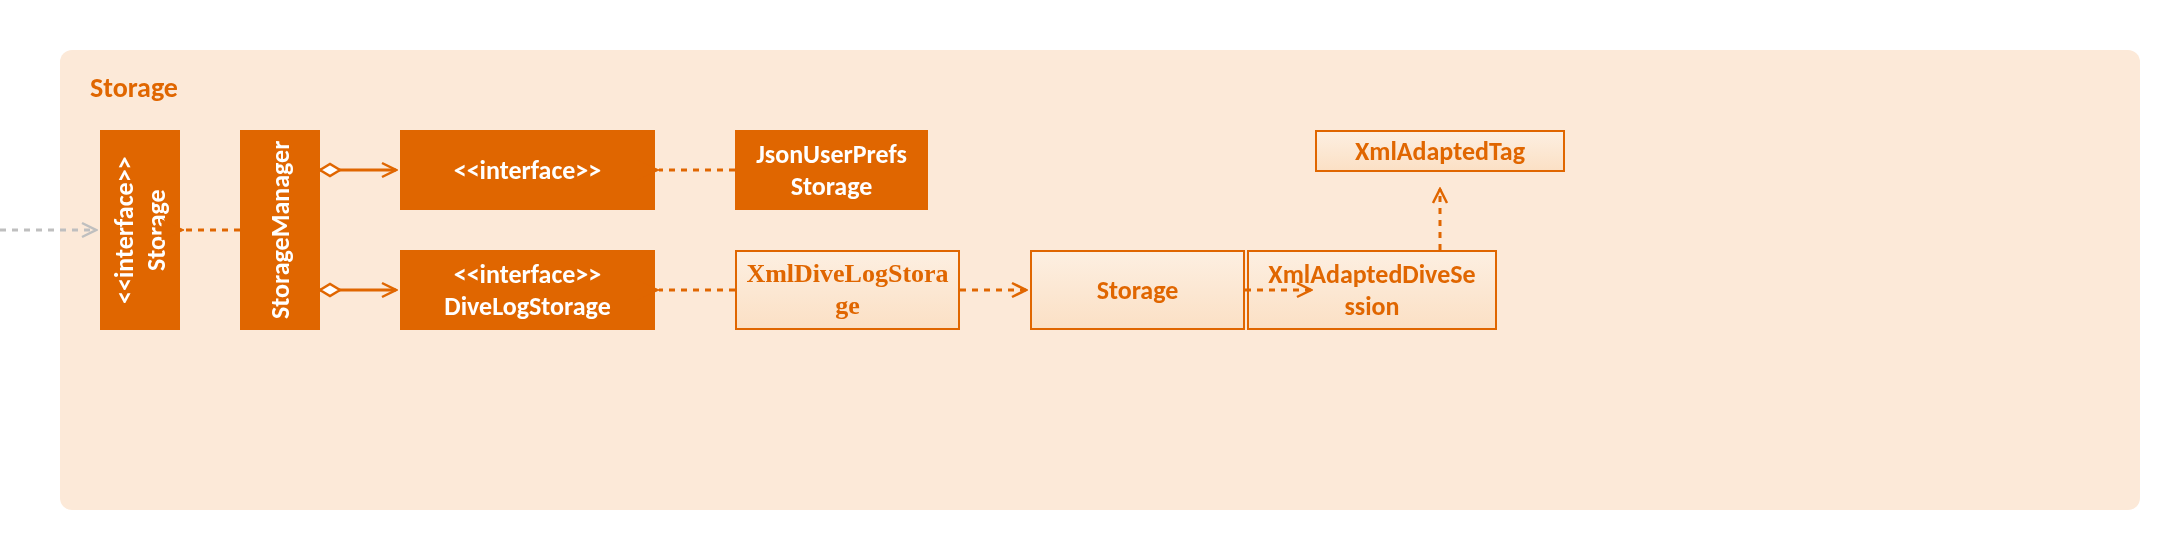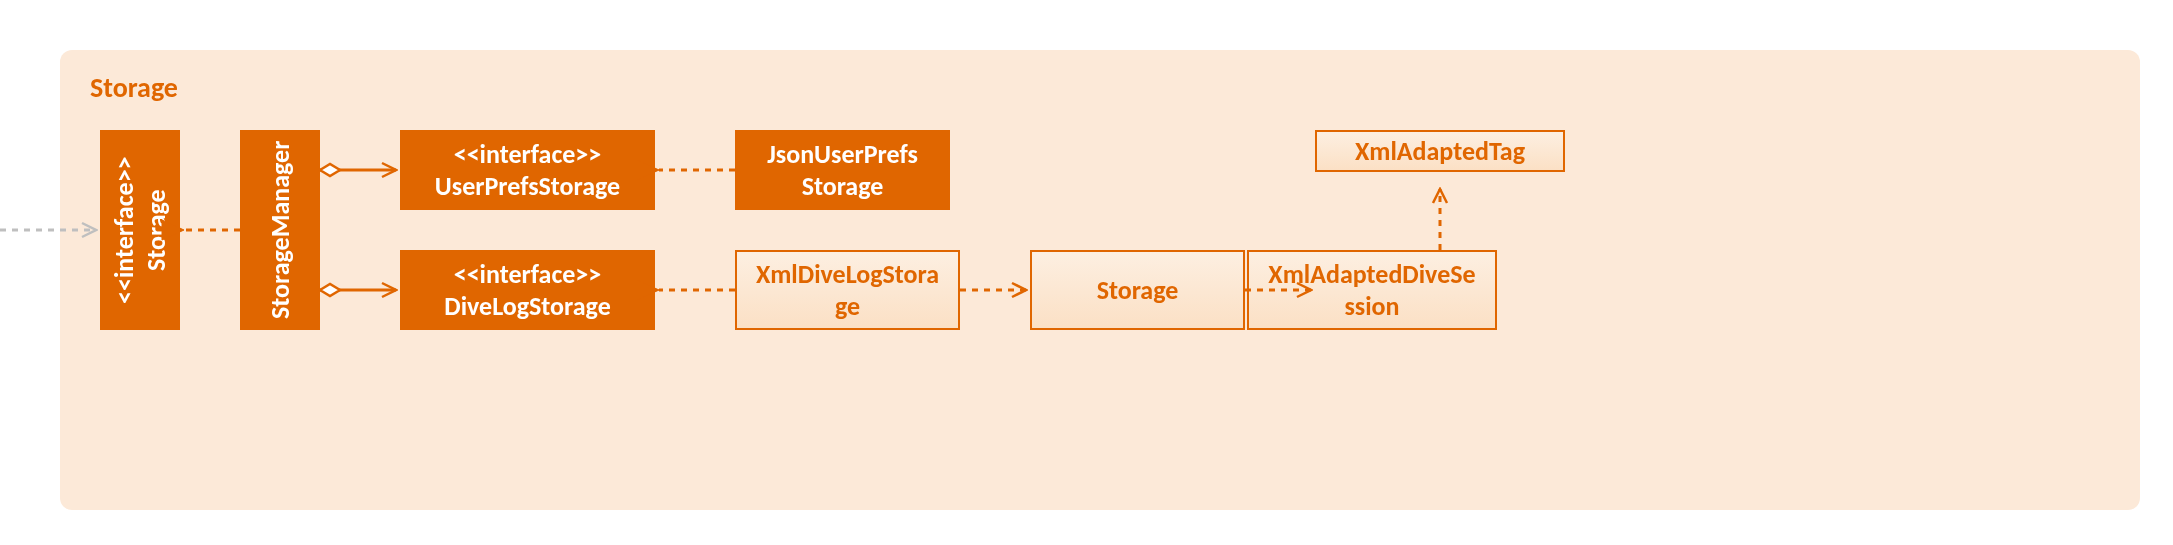--- a/index.html
+++ b/index.html
@@ -63,34 +63,33 @@
   <span>&lt;&lt;interface&gt;&gt;</span>
   <span>Storage</span>
 </div>
 
 <div class="class-box solid vertical" style="left:240px; top:130px; width:80px; height:200px;">
   <span>StorageManager</span>
 </div>
 
 <div class="class-box solid" style="left:400px; top:130px; width:255px; height:80px;">
   <span>&lt;&lt;interface&gt;&gt;</span>
-  <span>UserPrefsStorage</span>
 </div>
 
 <div class="class-box solid" style="left:400px; top:250px; width:255px; height:80px;">
   <span>&lt;&lt;interface&gt;&gt;</span>
   <span>DiveLogStorage</span>
 </div>
 
-<div class="class-box solid" style="left:735px; top:130px; width:215px; height:80px;">
+<div class="class-box solid" style="left:735px; top:130px; width:193px; height:80px;">
   <span>JsonUserPrefs</span>
   <span>Storage</span>
 </div>
 
-<div class="class-box light" style="left:735px; top:250px; width:225px; height:80px;">
+<div class="class-box light" style="left:735px; top:250px; width:225px; height:80px;font-family:Liberation Serif, serif;">
   <span>XmlDiveLogStora</span>
   <span>ge</span>
 </div>
 
 <div class="class-box light" style="left:1030px; top:250px; width:215px; height:80px;">
   <span>Storage</span>
 </div>
 
 <div class="class-box light" style="left:1247px; top:250px; width:250px; height:80px;">
   <span>XmlAdaptedDiveSe</span>

